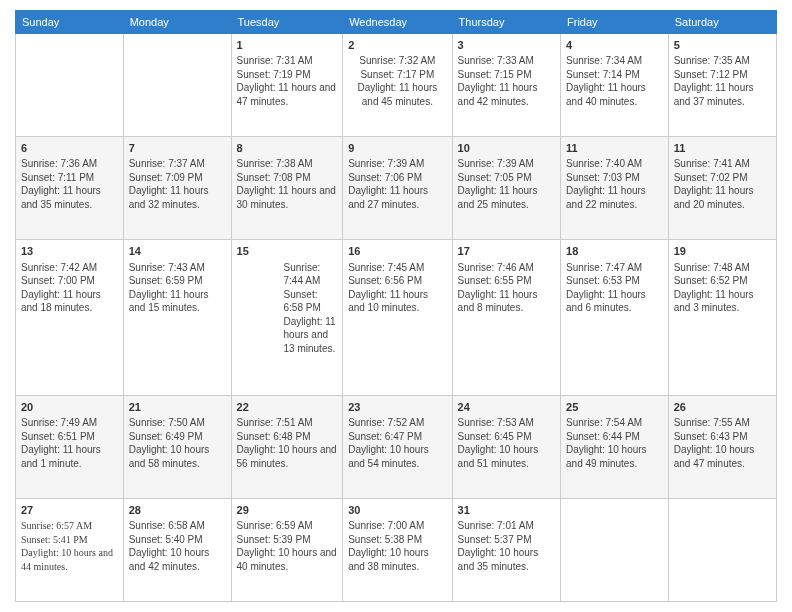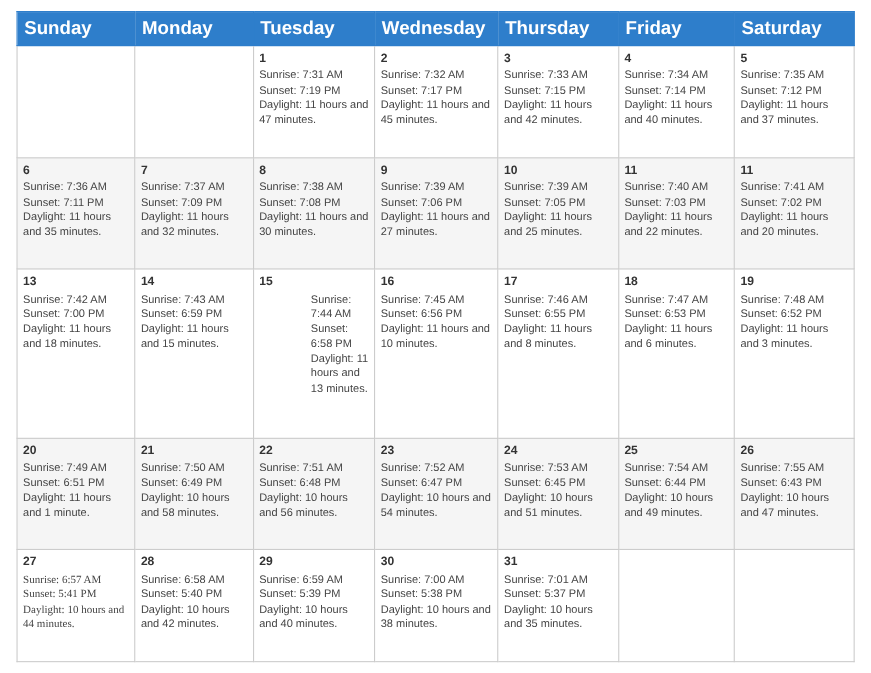--- a/index.html
+++ b/index.html
@@ -58,22 +58,22 @@
       flex: 1;
       border-collapse: collapse;
       width: 100%;
       font-size: 9.5px;
     }
     .calendar thead tr th {
       background-color: #2e7ecb;
       color: #fff;
       padding: 5px 6px;
       text-align: left;
-      font-size: 17px;
-      font-weight: bold;
+      font-size: 11px;
+      font-weight: normal;
       border: 1px solid #2e7ecb;
     }
     .calendar tbody tr td {
       border: 1px solid #ccc;
       padding: 4px 5px;
       vertical-align: top;
       width: 113px;
       background: #fff;
       line-height: 1.4;
       color: #333;
@@ -118,21 +118,21 @@
           <td class="empty"></td>
           <td class="empty"></td>
           <td>
             <span class="day-number">1</span>
             <div class="day-info" style="white-space: pre-line;">Sunrise: 7:31 AM
 Sunset: 7:19 PM
 Daylight: 11 hours and 47 minutes.</div>
           </td>
           <td>
             <span class="day-number">2</span>
-            <div class="day-info" style="white-space: pre-line;">Sunrise: 7:32 AM
+            <div class="day-info" style="white-space: pre-line; text-align: center;">Sunrise: 7:32 AM
 Sunset: 7:17 PM
 Daylight: 11 hours and 45 minutes.</div>
           </td>
           <td>
             <span class="day-number">3</span>
             <div class="day-info" style="white-space: pre-line;">Sunrise: 7:33 AM
 Sunset: 7:15 PM
 Daylight: 11 hours and 42 minutes.</div>
           </td>
           <td>

